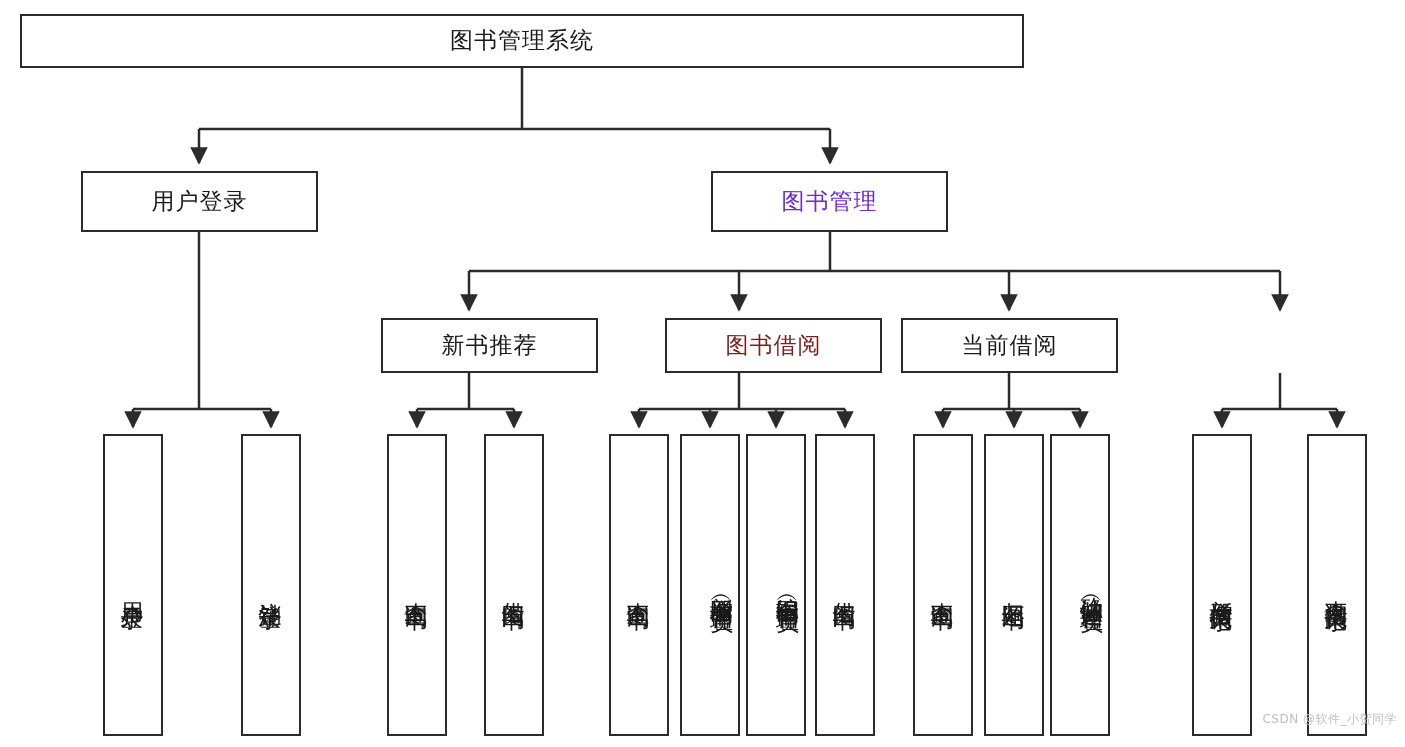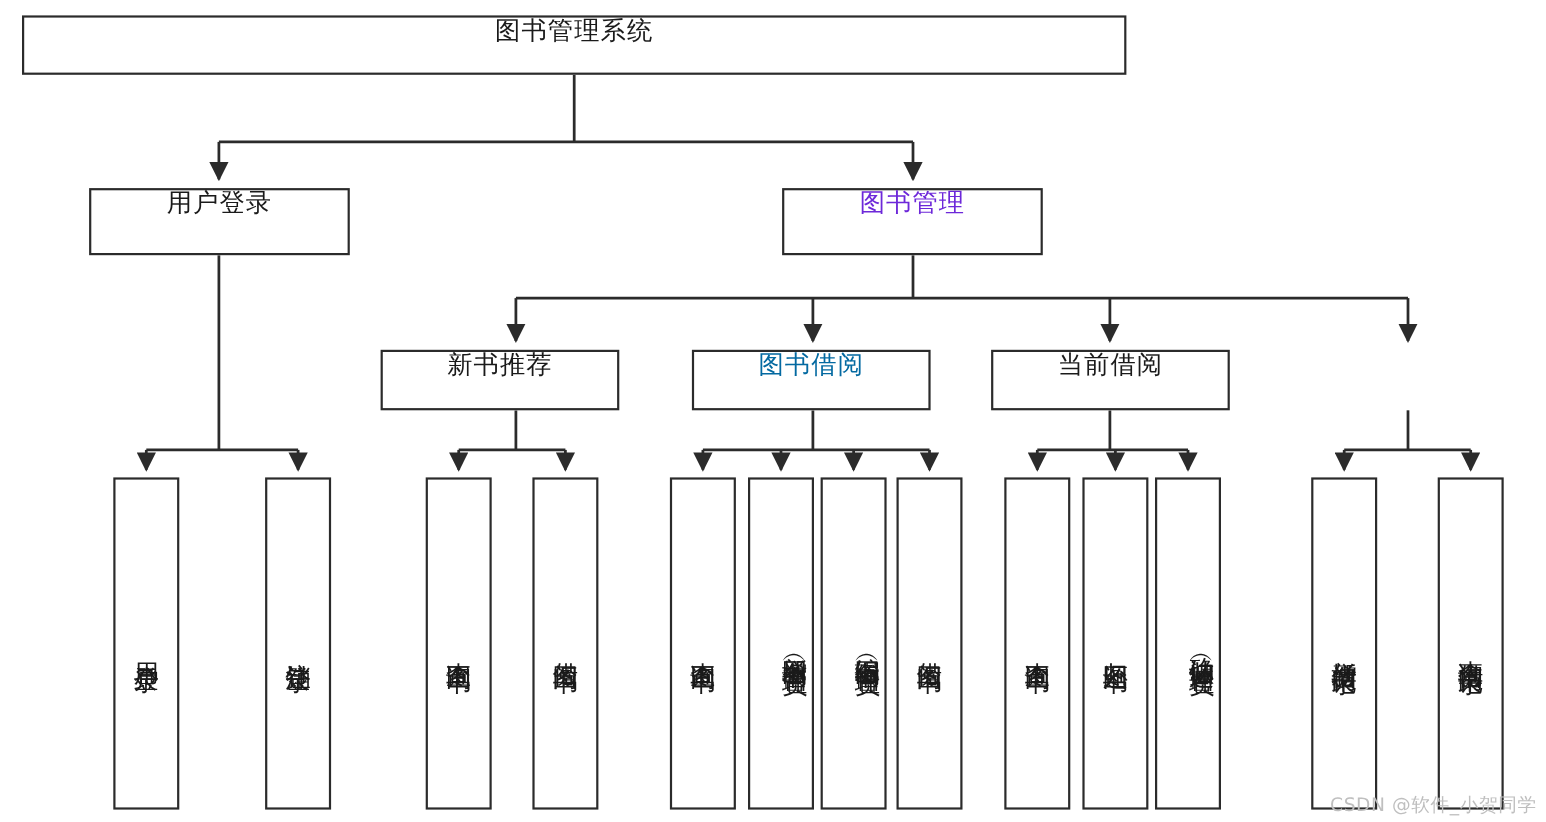--- a/index.html
+++ b/index.html
@@ -22,20 +22,21 @@
     position: absolute;
     left: 0; top: 0;
     width: 1405px; height: 747px;
     pointer-events: none;
   }
   .node {
     position: absolute;
     background: #ffffff;
     border: 2px solid #2b2b2b;
     display: flex;
+    align-items: center;
     justify-content: center;
     color: #1a1a1a;
   }
   .node.horiz {
     font-size: 23px;
     letter-spacing: 1px;
     line-height: 1.1;
   }
   .node.vert {
     writing-mode: vertical-rl;
@@ -51,22 +52,22 @@
   }
   .node .vlabel {
     writing-mode: vertical-rl;
     text-orientation: upright;
     display: block;
     white-space: nowrap;
   }
   #watermark {
     position: absolute;
     right: 8px;
-    bottom: 4px;
-    font-size: 17px;
+    bottom: 19px;
+    font-size: 12px;
     color: #bfbfbf;
     letter-spacing: 0.5px;
     white-space: nowrap;
     font-family: "DejaVu Sans", "Liberation Sans", sans-serif;
     margin-top: 40px;
   }
 </style>
 </head>
 <body style="background: rgb(255, 255, 255);">
 
@@ -126,27 +127,27 @@
     <span>图书管理系统</span>
   </div>
 
   <div class="node horiz" id="node-l1-0" style="left: 81px; top: 171px; width: 237px; height: 61px; border-color: rgb(43, 43, 43); background: rgb(255, 255, 255); color: rgb(26, 26, 26);">
     <span>用户登录</span>
   </div>
   <div class="node horiz" id="node-l1-1" style="left: 711px; top: 171px; width: 237px; height: 61px; border-color: rgb(43, 43, 43); background: rgb(255, 255, 255); color: #6d28d9;">
     <span>图书管理</span>
   </div>
 
-  <div class="node horiz" id="node-l2-0" style="left: 346px; top: 318px; width: 217px; height: 55px; border-color: rgb(43, 43, 43); background: rgb(255, 255, 255); color: rgb(26, 26, 26);">
+  <div class="node horiz" id="node-l2-0" style="left: 381px; top: 318px; width: 217px; height: 55px; border-color: rgb(43, 43, 43); background: rgb(255, 255, 255); color: rgb(26, 26, 26);">
     <span>新书推荐</span>
   </div>
-  <div class="node horiz" id="node-l2-1" style="left: 629px; top: 318px; width: 217px; height: 55px; border-color: rgb(43, 43, 43); background: rgb(255, 255, 255); color: #0369a1;">
+  <div class="node horiz" id="node-l2-1" style="left: 665px; top: 318px; width: 217px; height: 55px; border-color: rgb(43, 43, 43); background: rgb(255, 255, 255); color: #7f1d1d;">
     <span>图书借阅</span>
   </div>
-  <div class="node horiz" id="node-l2-2" style="left: 901px; top: 318px; width: 217px; height: 55px; border-color: rgb(43, 43, 43); background: rgb(255, 255, 255); color: rgb(26, 26, 26);">
+  <div class="node horiz" id="node-l2-2" style="left: 901px; top: 318px; width: 217px; height: 55px; border-color: rgb(43, 43, 43); background: rgb(255, 255, 255); color: rgb(26, 26, 26); font-family: Liberation Serif, serif;">
     <span>当前借阅</span>
   </div>
 
   <div class="node vert centered" id="node-leaf-0" style="left: 103px; top: 434px; width: 60px; height: 302px; border-color: rgb(43, 43, 43); background: rgb(255, 255, 255); color: rgb(26, 26, 26);">
     <span class="vlabel">用户登录</span>
   </div>
   <div class="node vert centered" id="node-leaf-1" style="left: 241px; top: 434px; width: 60px; height: 302px; border-color: rgb(43, 43, 43); background: rgb(255, 255, 255); color: rgb(26, 26, 26);">
     <span class="vlabel">注销登录</span>
   </div>
   <div class="node vert centered" id="node-leaf-2" style="left: 387px; top: 434px; width: 60px; height: 302px; border-color: rgb(43, 43, 43); background: rgb(255, 255, 255); color: rgb(26, 26, 26);">

